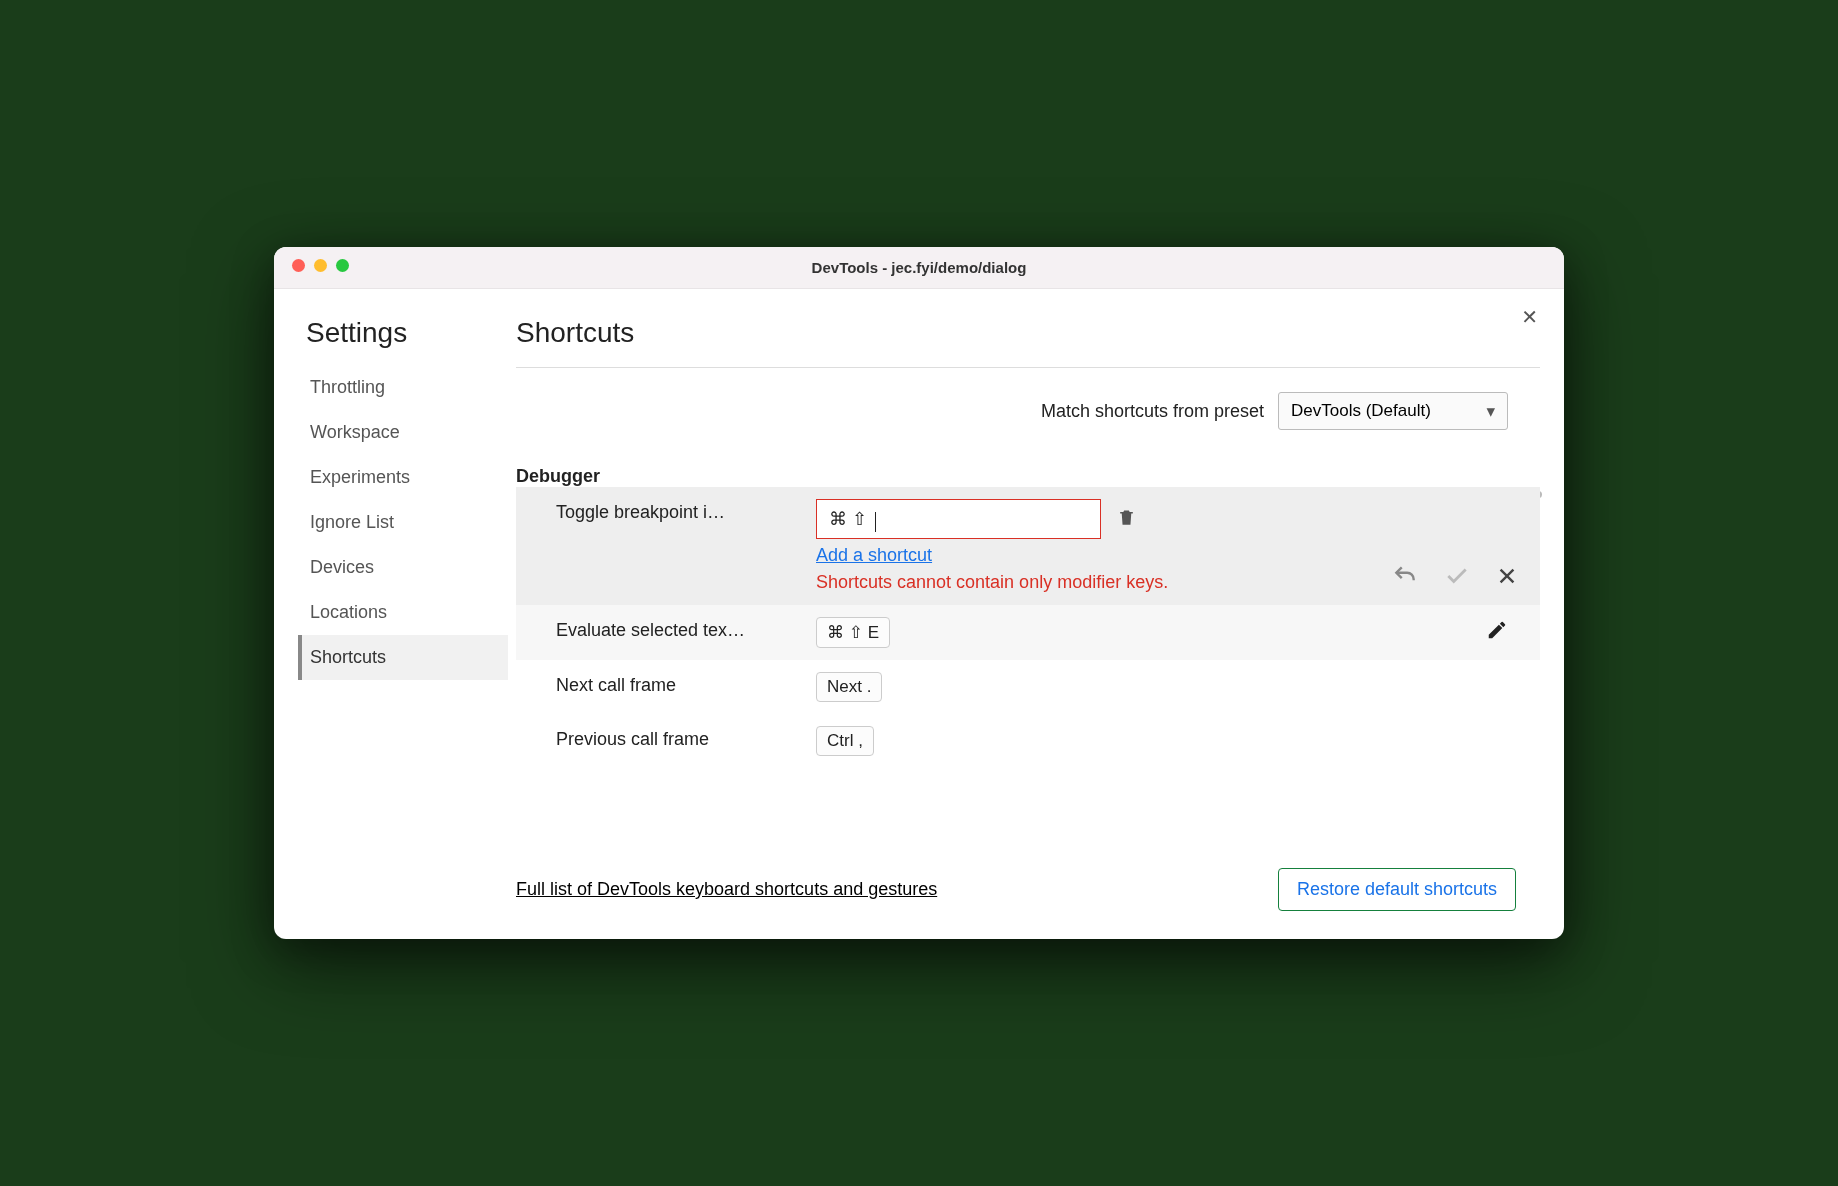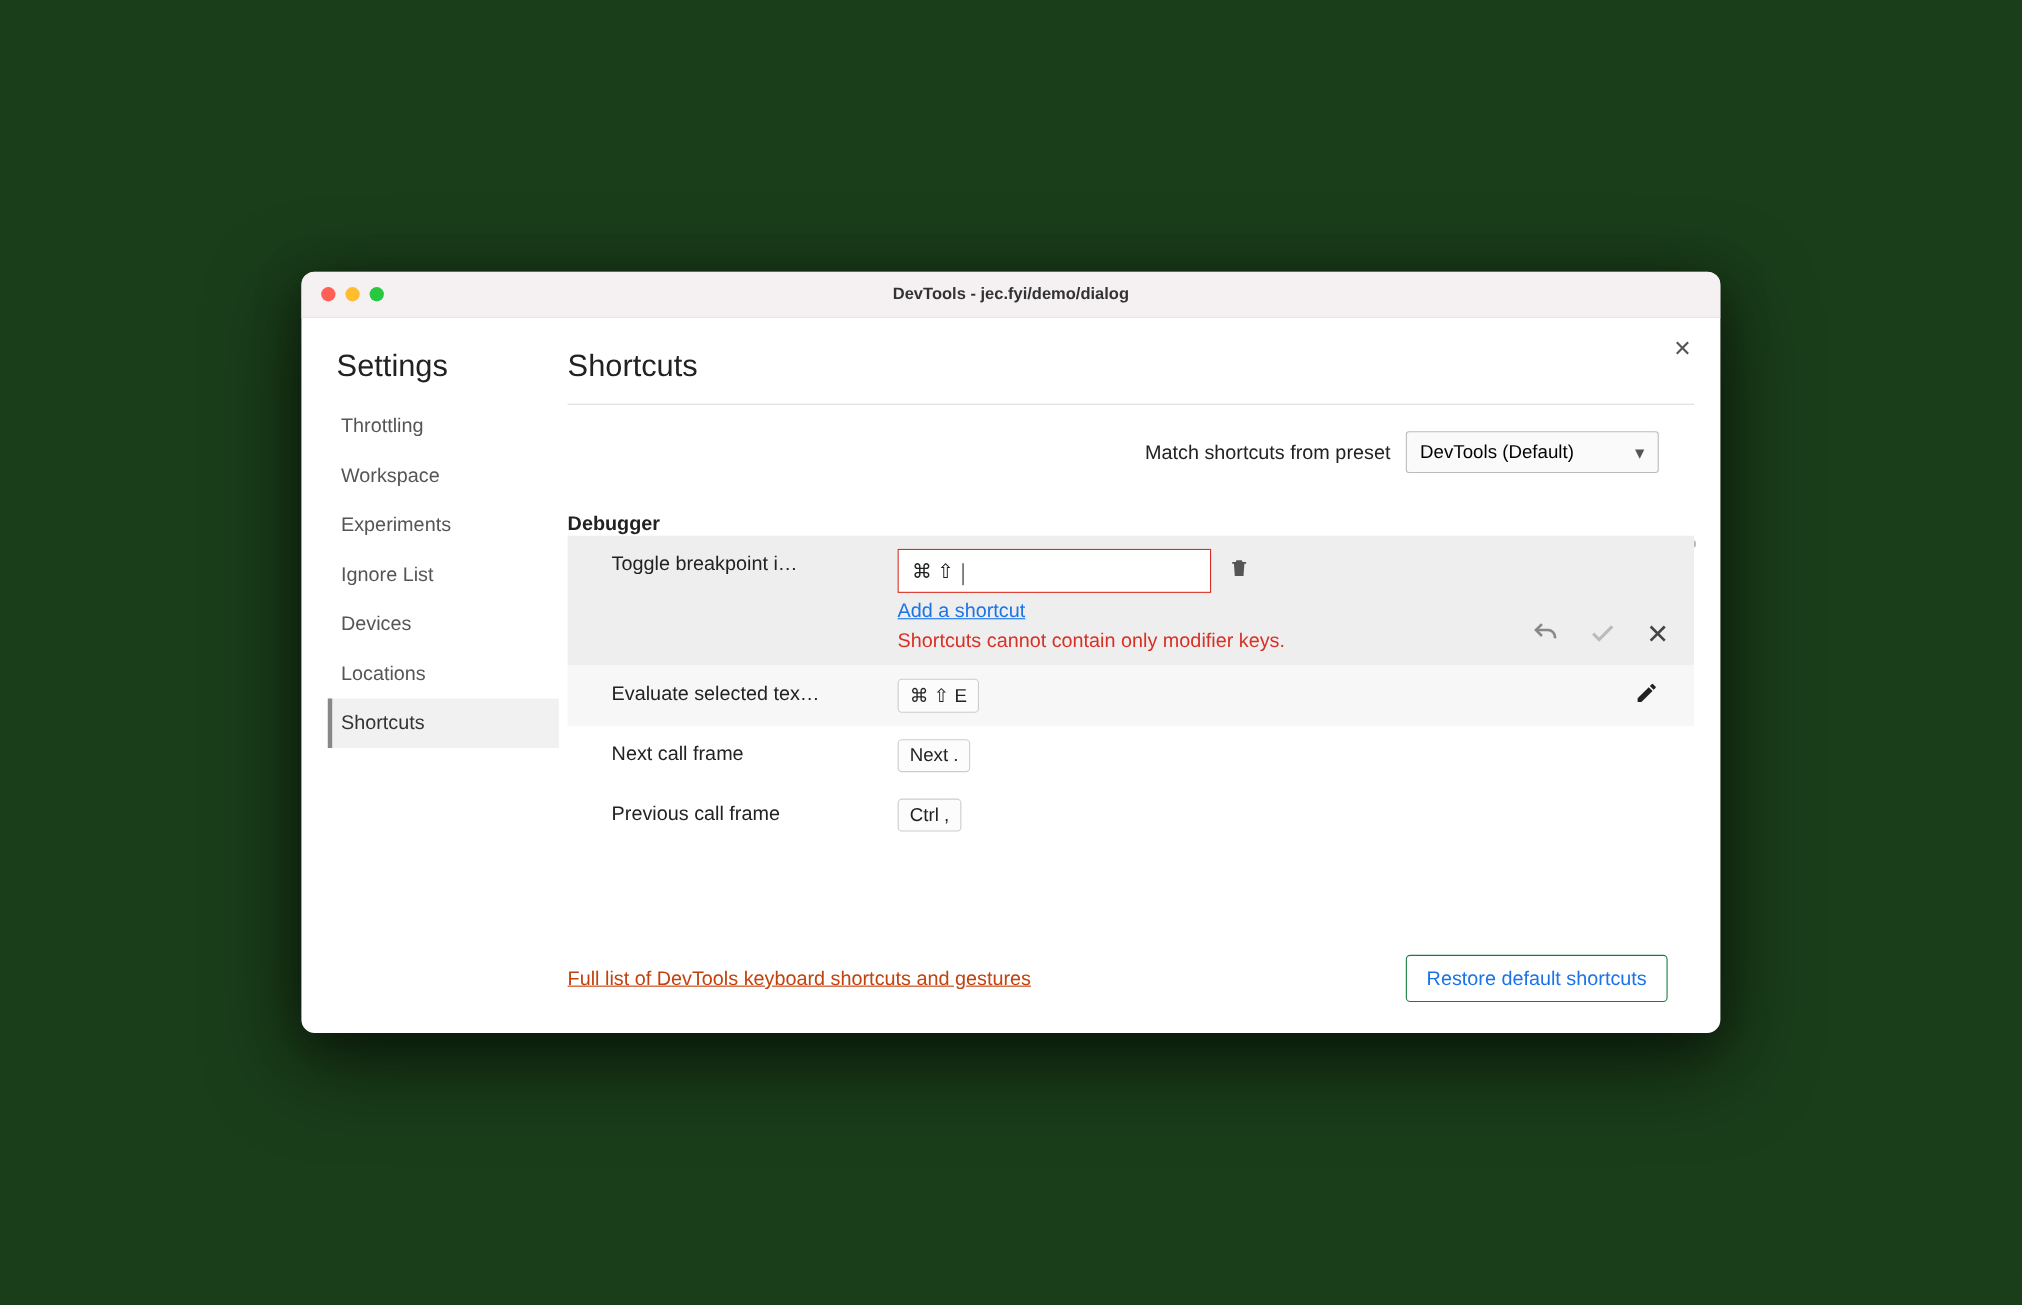--- a/index.html
+++ b/index.html
@@ -16,21 +16,21 @@
       background: #fff;
       border-radius: 12px;
       width: 1290px;
       box-shadow: 0 25px 80px rgba(0,0,0,0.55), 0 10px 40px rgba(0,0,0,0.35);
       overflow: hidden;
     }
     .titlebar {
       background: #f5f1f3;
       padding: 12px 16px;
       display: flex;
-      align-items: center;
+      align-items: flex-start;
       position: relative;
       border-bottom: 1px solid #e8e4e6;
     }
     .traffic-lights {
       display: flex;
       gap: 9px;
       position: absolute;
       left: 18px;
     }
     .traffic-light {
@@ -242,21 +242,21 @@
       top: 14px;
     }
     .bottom-bar {
       margin-top: auto;
       display: flex;
       align-items: center;
       justify-content: space-between;
       padding: 22px 24px 0 0;
     }
     .full-list-link {
-      color: #c2410c;
+      color: #000000;
       text-decoration: underline;
       font-size: 18px;
       cursor: pointer;
     }
     .restore-btn {
       border: 1px solid #15803d;
       border-radius: 4px;
       background: #fff;
       color: #1a73e8;
       font-size: 18px;

